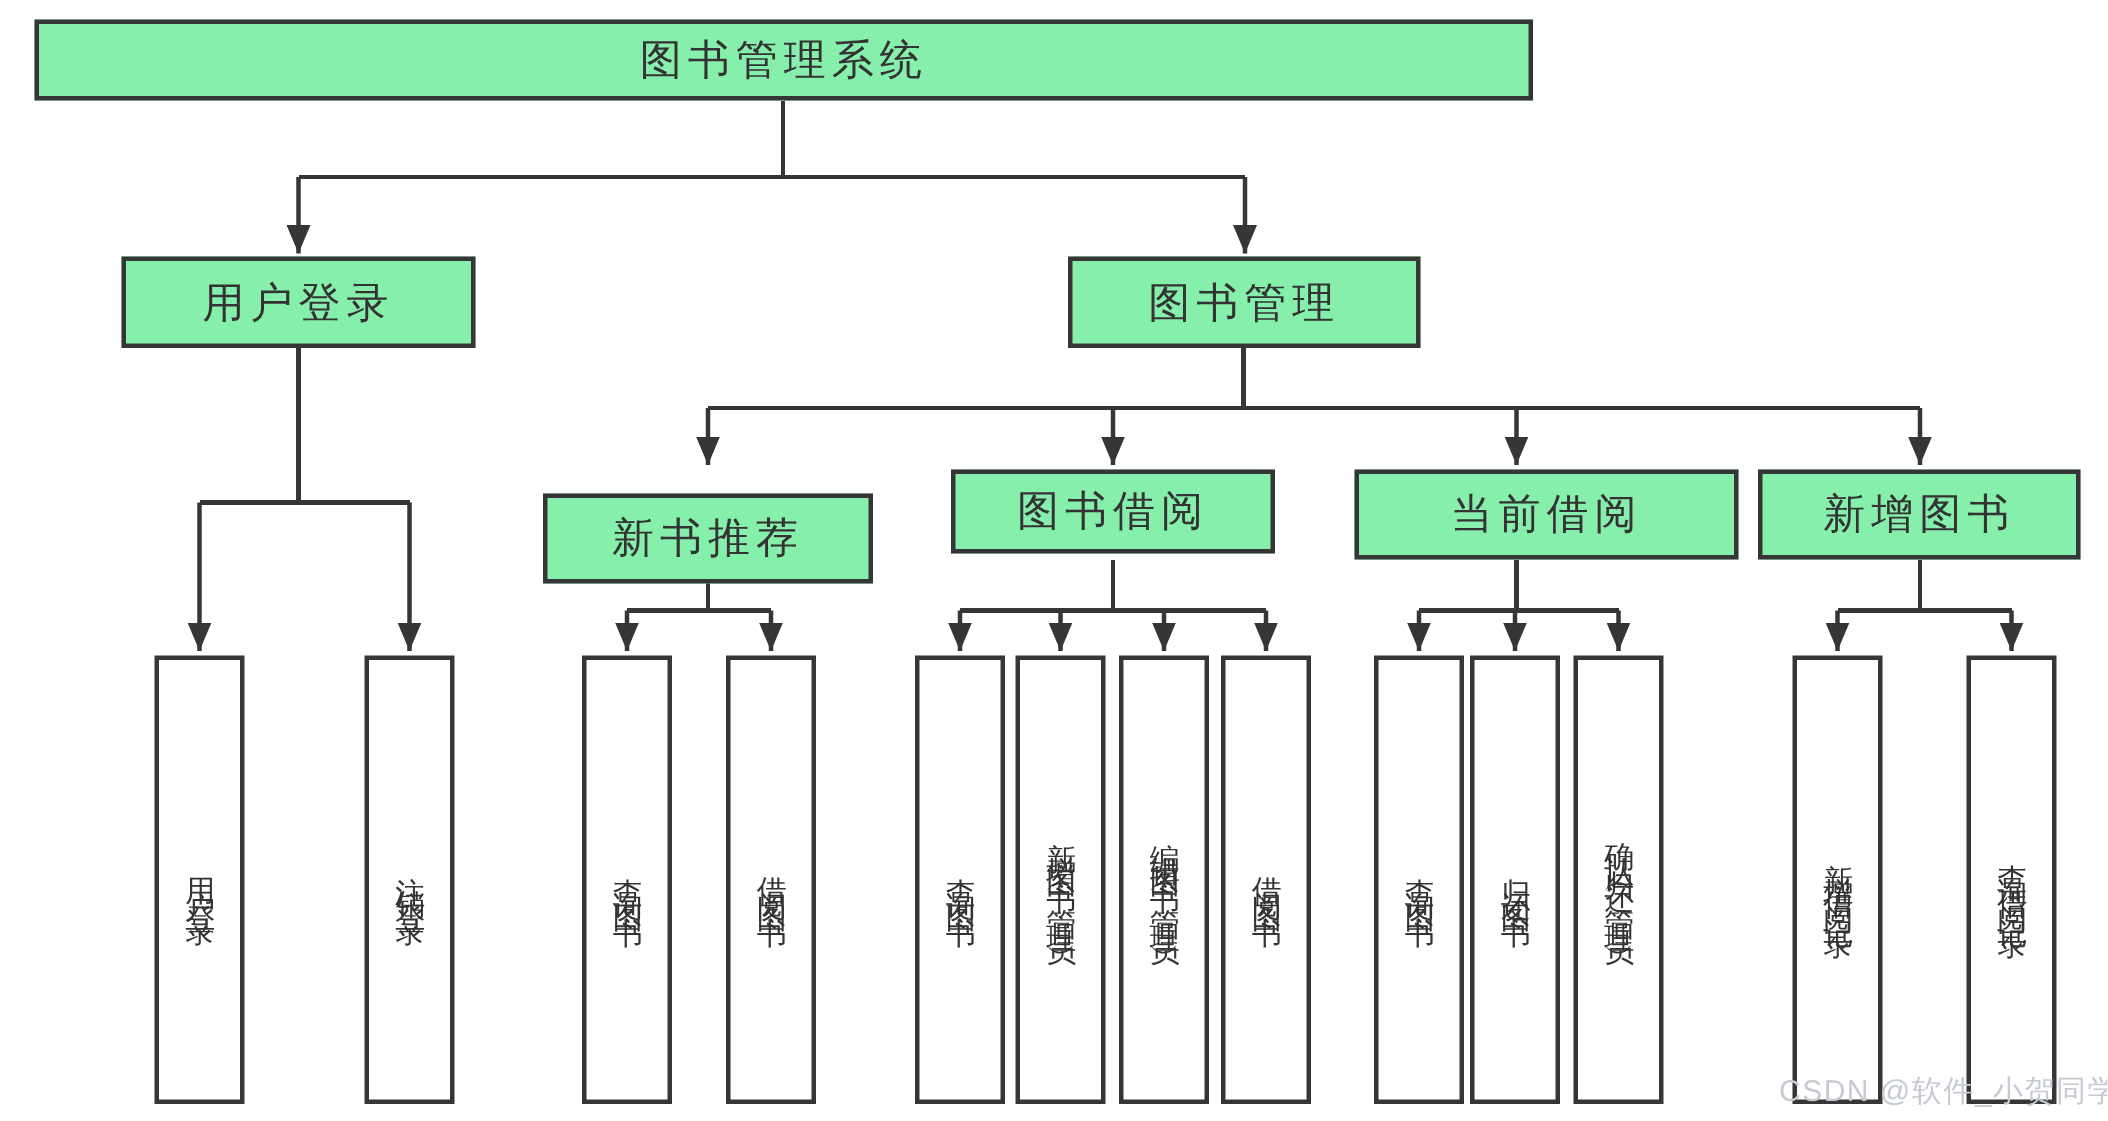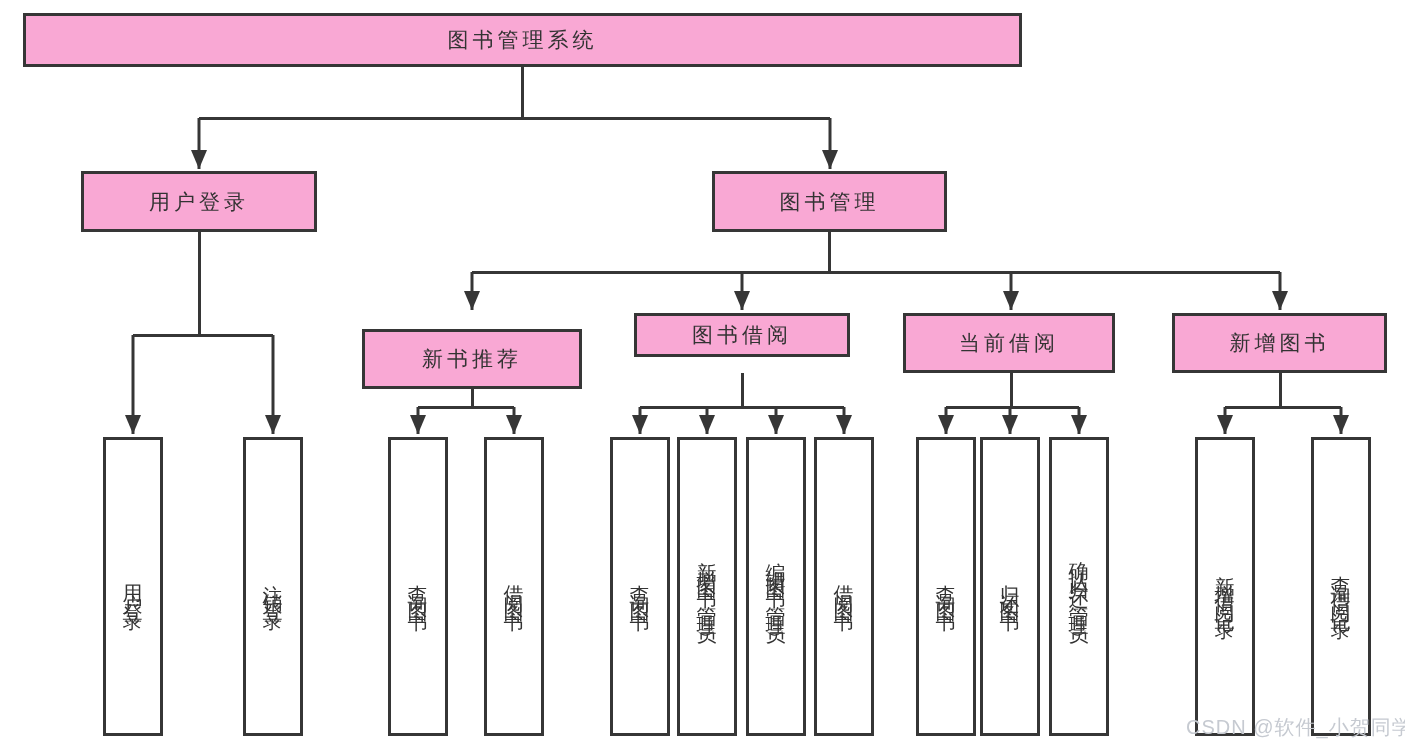--- a/index.html
+++ b/index.html
@@ -2,23 +2,23 @@
 <html><head>
 <meta charset="utf-8">
 <style>
   html,body{margin:0;padding:0;background:#ffffff;}
   .stage{
     position:relative;width:1405px;height:747px;background:#ffffff;overflow:hidden;
     font-family:"Liberation Sans","DejaVu Sans",sans-serif;color:#333333;
   }
   .connectors{position:absolute;left:0;top:0;z-index:1;}
   .box{
-    position:absolute;background:#f9a8d4;border:3px solid #363636;box-sizing:border-box;
+    position:absolute;background:#86efac;border:3px solid #363636;box-sizing:border-box;
     display:flex;align-items:center;justify-content:center;
-    font-size:21px;letter-spacing:4px;color:#333333;z-index:2;white-space:nowrap;
+    font-size:28px;letter-spacing:4px;color:#333333;z-index:2;white-space:nowrap;
   }
   .vbox{
     position:absolute;background:#ffffff;border:3px solid #363636;box-sizing:border-box;
     display:flex;align-items:center;justify-content:center;z-index:2;
   }
   .vtext{
     writing-mode:vertical-rl;text-orientation:mixed;
     font-size:20px;letter-spacing:9px;color:#333333;line-height:1;
   }
   .watermark{
@@ -80,24 +80,24 @@
   <div class="box" style="left:81px;top:171px;width:236px;height:61px;">
     <span>用户登录</span>
   </div>
   <div class="box" style="left:712px;top:171px;width:235px;height:61px;justify-content:center;">
     <span>图书管理</span>
   </div>
 
   <div class="box" style="left:362px;top:313px;width:220px;height:60px;margin-top:16px;">
     <span>新书推荐</span>
   </div>
-  <div class="box" style="left:634px;top:313px;width:216px;height:44px;">
+  <div class="box" style="left:634px;top:313px;width:216px;height:56px;">
     <span>图书借阅</span>
   </div>
-  <div class="box" style="left:903px;top:313px;width:212px;height:60px;">
+  <div class="box" style="left:903px;top:313px;width:256px;height:60px;">
     <span>当前借阅</span>
   </div>
   <div class="box" style="left:1172px;top:313px;width:215px;height:60px;">
     <span>新增图书</span>
   </div>
 
   <div class="vbox" style="left:103px;top:437px;width:60px;height:299px;">
     <span class="vtext">用户登录</span>
   </div>
   <div class="vbox" style="left:243px;top:437px;width:60px;height:299px;">

